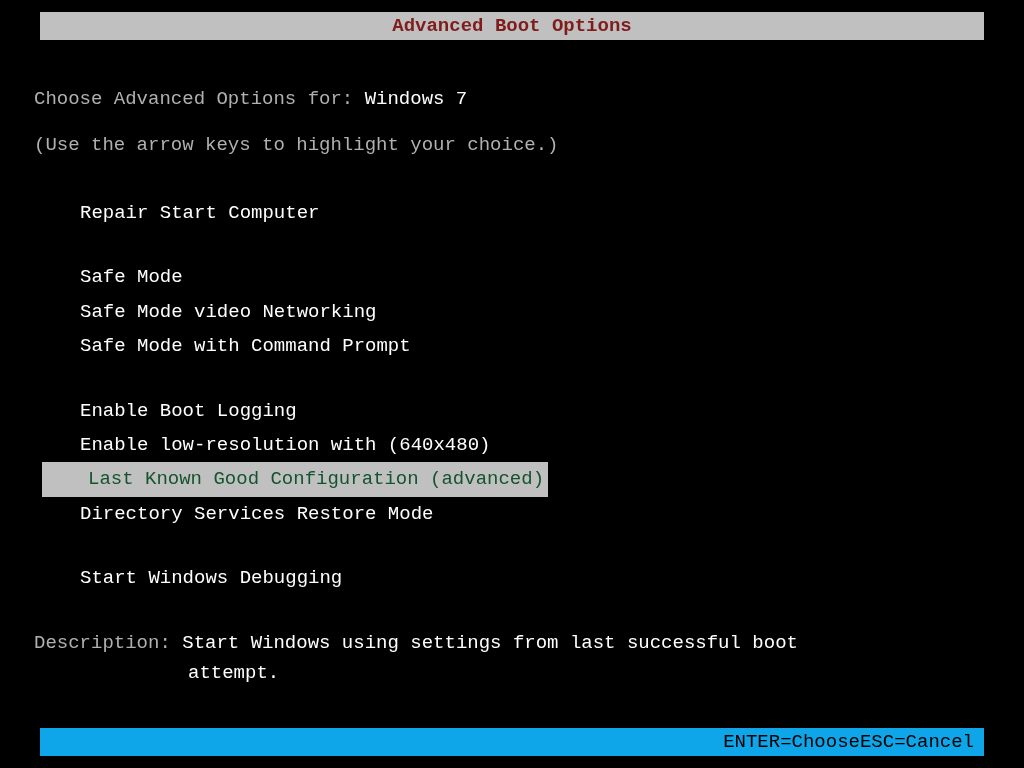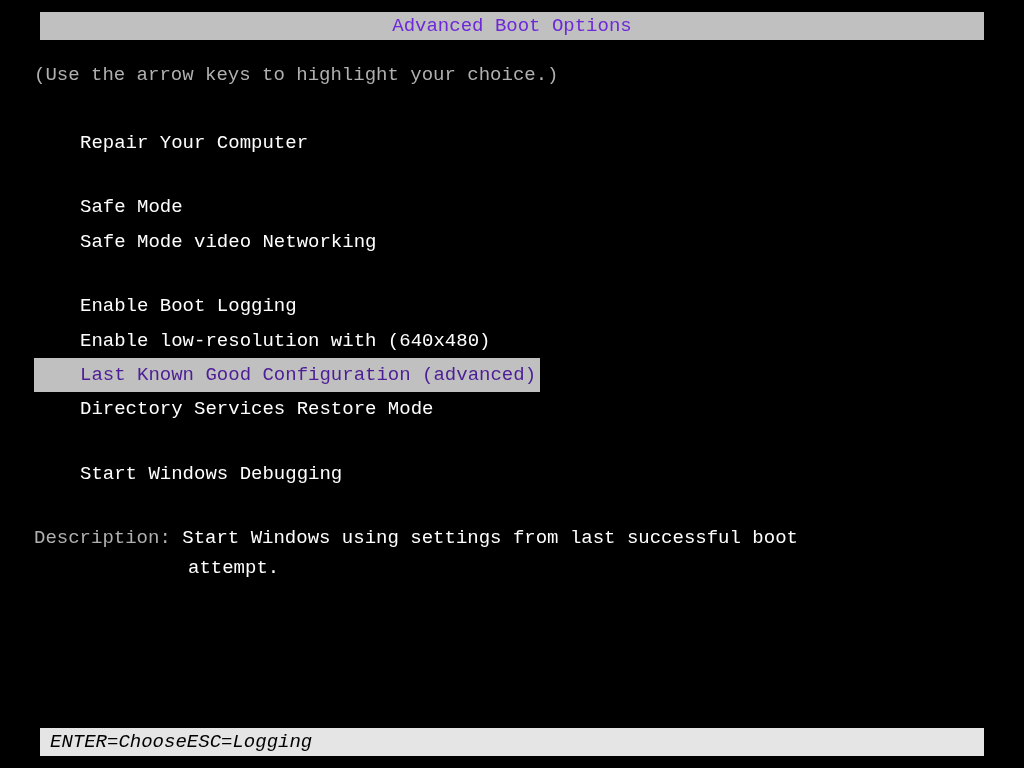--- a/index.html
+++ b/index.html
@@ -12,25 +12,25 @@
       height: 768px;
       background: #000000;
       color: #b0b0b0;
       font-family: 'Courier New', monospace;
       font-size: 19px;
       overflow: hidden;
       position: relative;
     }
     .title-bar {
       background: #c0c0c0;
-      color: #6d28d9;
+      color: #7f1d1d;
       text-align: center;
       padding: 3px 0;
       margin: 12px 40px 6px 40px;
-      font-weight: normal;
+      font-weight: bold;
     }
     .content {
       padding: 0 34px;
     }
     .prompt-line {
       margin-top: 48px;
     }
     .osname {
       color: #ffffff;
     }
@@ -44,22 +44,22 @@
       margin-bottom: 30px;
     }
     .menu-item {
       padding: 2px 0 2px 46px;
       color: #ffffff;
       line-height: 1.6;
     }
     .menu-item.selected {
       display: inline-block;
       background: #c0c0c0;
-      color: #4c1d95;
-      margin-left: 0;
+      color: #14532d;
+      margin-left: 8px;
       padding-left: 46px;
       padding-right: 4px;
     }
     .selected-wrapper {
       line-height: 1.6;
     }
     .description-block {
       margin-top: 36px;
     }
     .descr-label {
@@ -71,45 +71,48 @@
     .descr-cont {
       margin-left: 154px;
       color: #ffffff;
       margin-top: 8px;
     }
     .footer-bar {
       position: absolute;
       bottom: 12px;
       left: 40px;
       right: 40px;
-      background: #e5e5e5;
+      background: #0ea5e9;
       color: #000000;
       padding: 3px 10px;
       display: flex;
-      justify-content: flex-start;
-      font-style: italic;
+      justify-content: flex-end;
     }
   </style>
 </head>
 <body>
 
 <div class="title-bar">
   <span>Advanced Boot Options</span>
 </div>
 
 <div class="content">
+  <div class="prompt-line">
+    <span>Choose Advanced Options for: </span><span class="osname">Windows 7</span>
+  </div>
   <div class="hint-line">(Use the arrow keys to highlight your choice.)</div>
 
   <div class="menu" id="menu">
       <div class="menu-group">
-        <div class="menu-item">Repair Your Computer</div>
+        <div class="menu-item">Repair Start Computer</div>
       </div>
       <div class="menu-group">
         <div class="menu-item">Safe Mode</div>
         <div class="menu-item">Safe Mode video Networking</div>
+        <div class="menu-item">Safe Mode with Command Prompt</div>
       </div>
       <div class="menu-group">
         <div class="menu-item">Enable Boot Logging</div>
         <div class="menu-item">Enable low-resolution with (640x480)</div>
         <div class="selected-wrapper"><div class="menu-item selected">Last Known Good Configuration (advanced)</div></div>
         <div class="menu-item">Directory Services Restore Mode</div>
       </div>
       <div class="menu-group">
         <div class="menu-item">Start Windows Debugging</div>
       </div>
@@ -118,14 +121,14 @@
   <div class="description-block">
     <div>
       <span class="descr-label">Description: </span><span class="descr-text">Start Windows using settings from last successful boot</span>
     </div>
     <div class="descr-cont">attempt.</div>
   </div>
 </div>
 
 <div class="footer-bar">
   <span>ENTER=Choose</span>
-  <span>ESC=Logging</span>
+  <span>ESC=Cancel</span>
 </div>
 
 </body></html>

